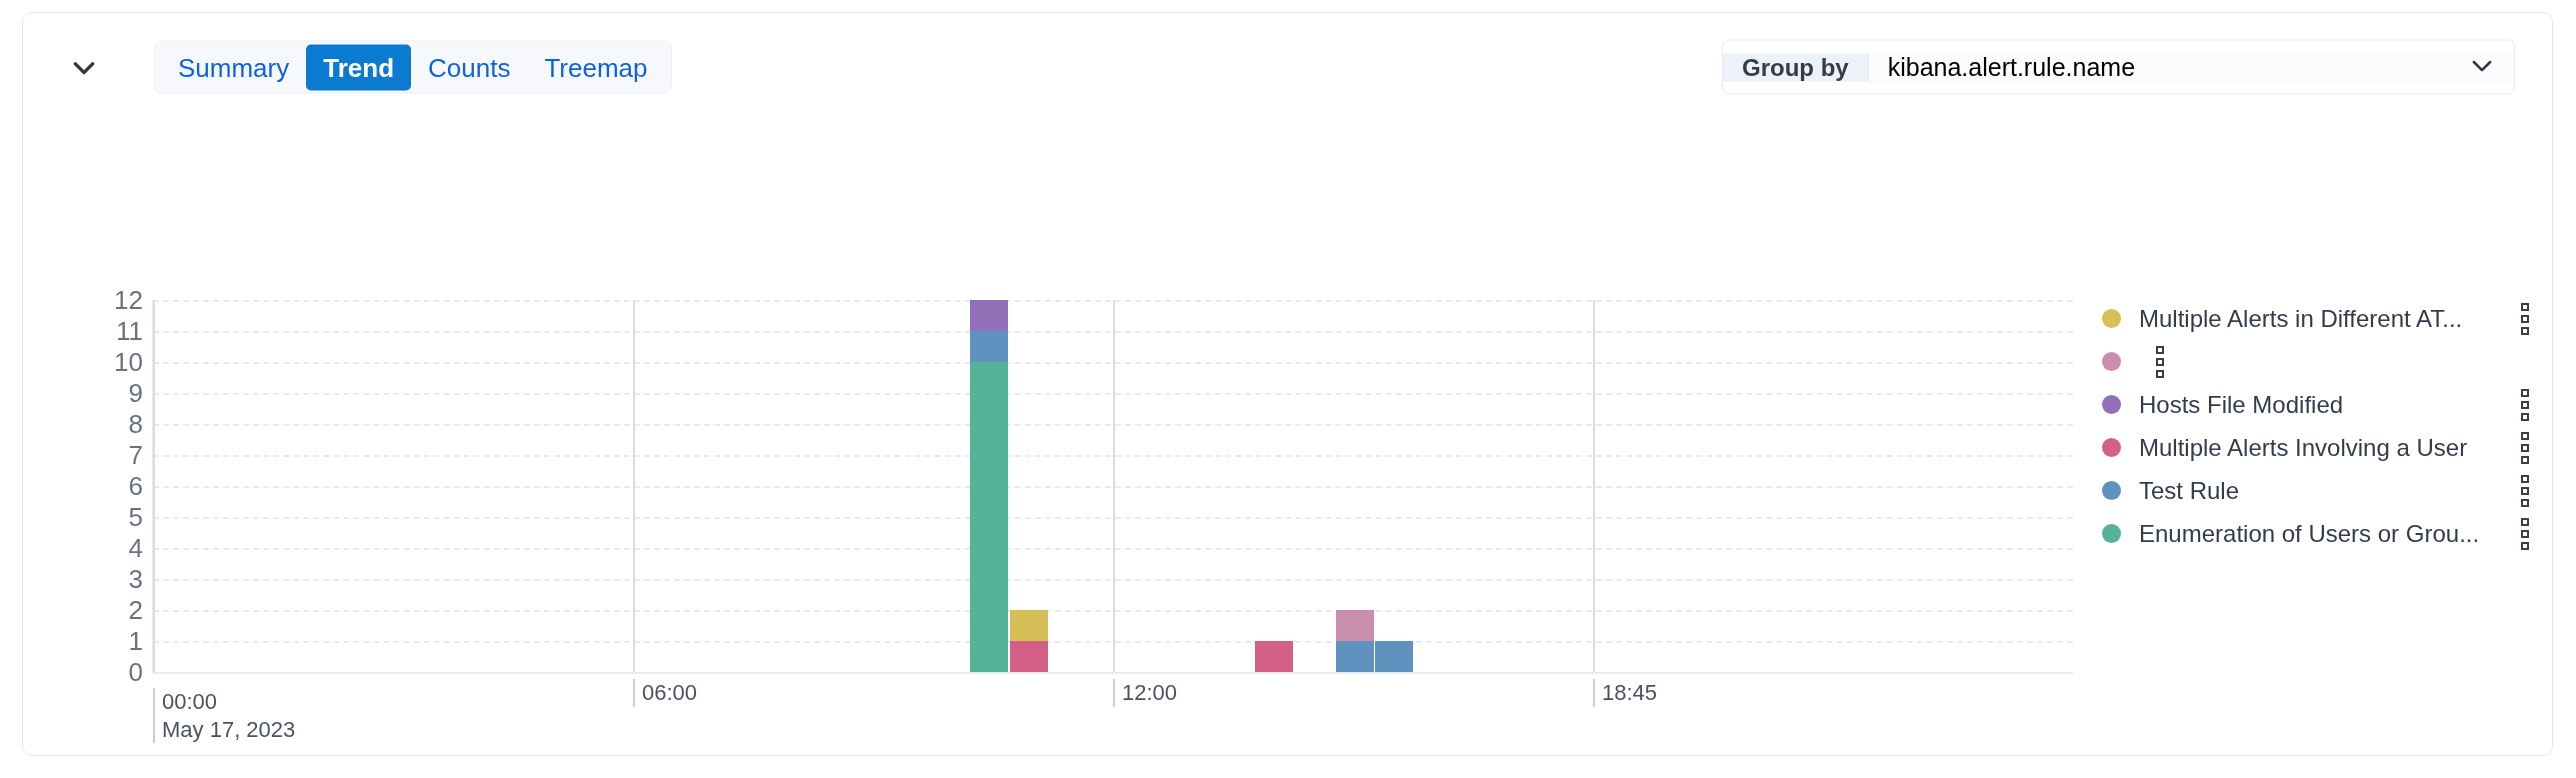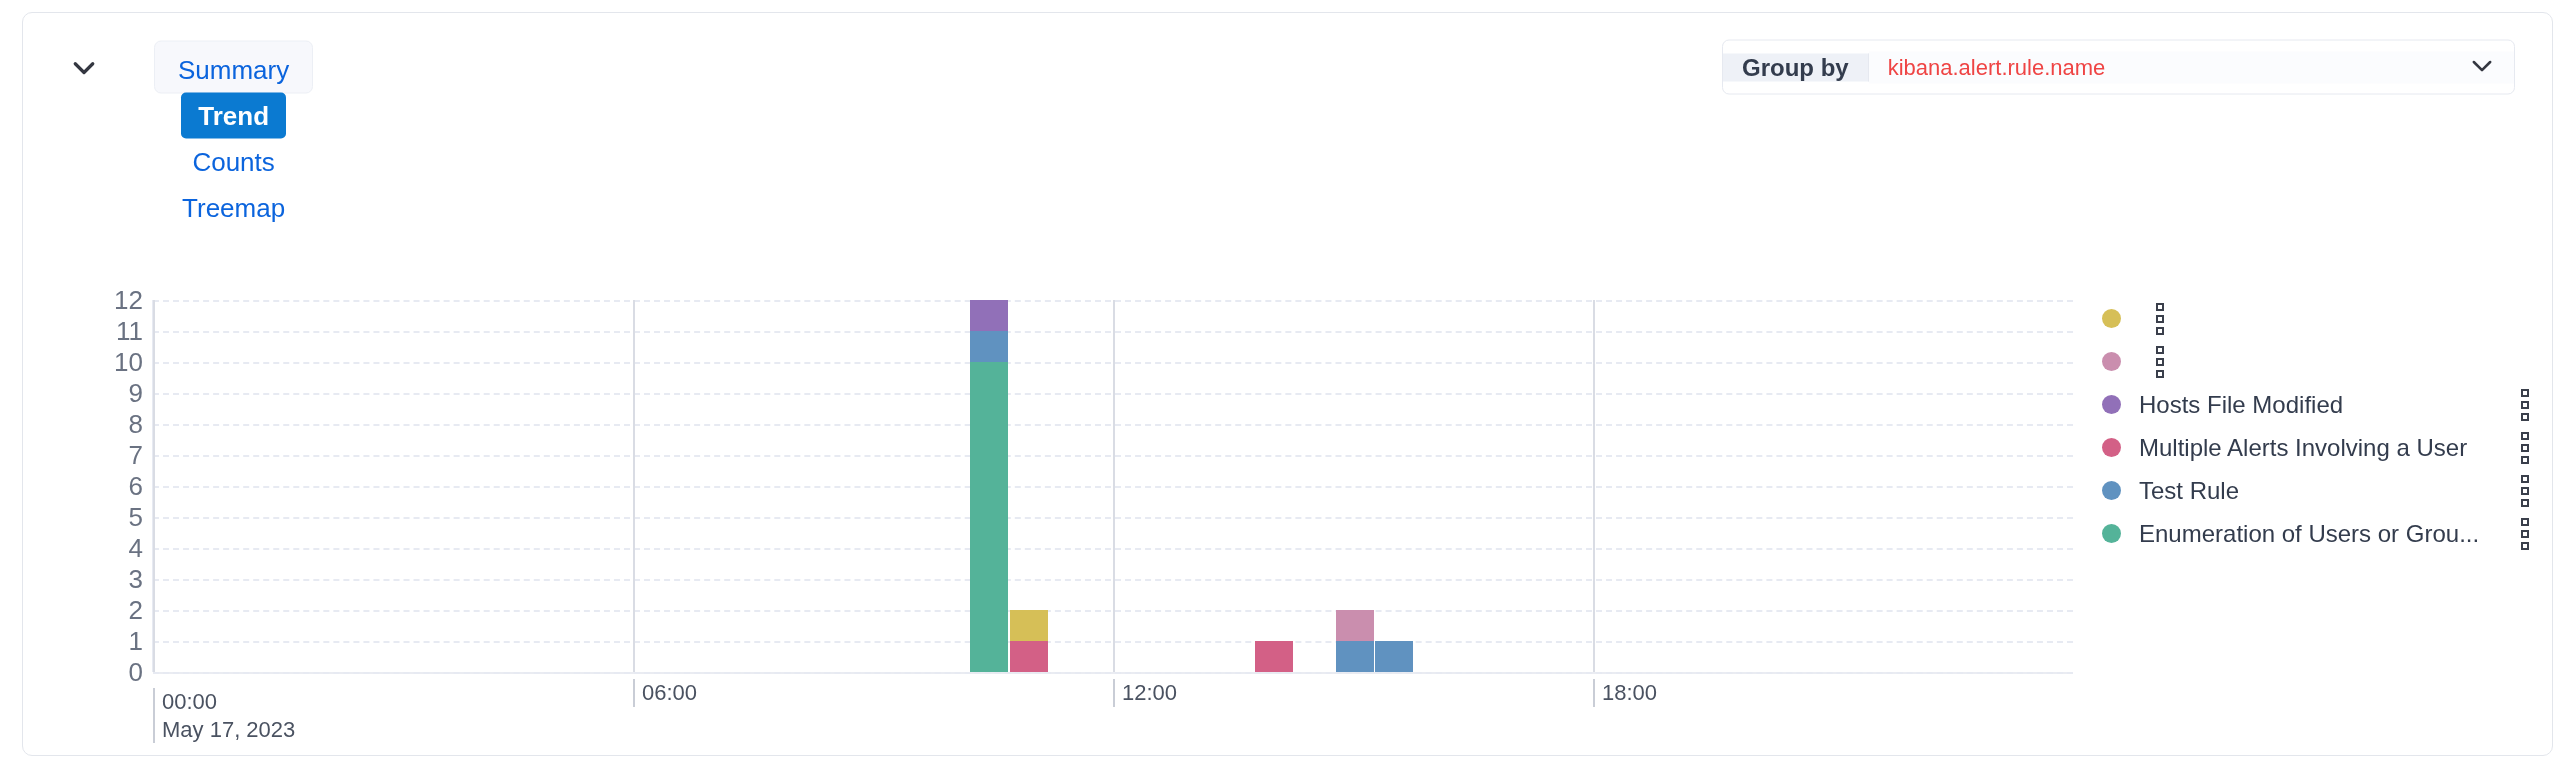--- a/index.html
+++ b/index.html
@@ -61,21 +61,20 @@
     transform: translateY(-50%);
     display: flex;
     align-items: center;
     gap: 0px;
     background: #f7f8fc;
     border: 1px solid #eceff5;
     border-radius: 7px;
     padding: 5px 6px;
     box-sizing: border-box;
     height: 53px;
-    flex-direction: column;
   }
   .tab {
     font-size: 26px;
     line-height: 1;
     color: #0b64dd;
     background: transparent;
     border: none;
     border-radius: 5px;
     padding: 10px 17px;
     cursor: pointer;
@@ -118,22 +117,22 @@
   .groupby-select {
     flex: 1;
     display: flex;
     align-items: center;
     justify-content: space-between;
     padding: 0 18px 0 19px;
     background: #fbfcfe;
     cursor: pointer;
   }
   .groupby-value {
-    font-size: 22px;
-    color: #ef4444;
+    font-size: 25px;
+    color: #000000;
     white-space: nowrap;
   }
 
   
   .chart-area {
     position: absolute;
     left: 0;
     top: 0;
     width: 100%;
     height: 100%;
@@ -342,27 +341,28 @@
           <div class="bar" style="left: 857px; width: 38px; bottom: 31px; height: 31px; background: rgb(214, 191, 87);"></div>
           <div class="bar" style="left: 1102px; width: 38px; bottom: 0px; height: 31px; background: rgb(211, 96, 134);"></div>
           <div class="bar" style="left: 1183px; width: 38px; bottom: 0px; height: 31px; background: rgb(96, 146, 192);"></div>
           <div class="bar" style="left: 1183px; width: 38px; bottom: 31px; height: 31px; background: rgb(202, 142, 174);"></div>
           <div class="bar" style="left: 1222px; width: 38px; bottom: 0px; height: 31px; background: rgb(96, 146, 192);"></div>
         </div>
       <div class="xtick-wrap" id="xticks">
           <div class="xtick" style="left: 0px; margin-top: 9px;"><span>00:00</span><span class="sub">May 17, 2023</span></div>
           <div class="xtick" style="left: 480px;"><span>06:00</span></div>
           <div class="xtick" style="left: 960px;"><span>12:00</span></div>
-          <div class="xtick" style="left: 1440px;"><span>18:00</span></div>
+          <div class="xtick" style="left: 1440px;"><span>18:45</span></div>
         </div>
     </div>
 
     <div class="legend" id="legend">
         <div class="legend-item">
           <span class="legend-dot" style="background: rgb(214, 191, 87);"></span>
+          <span class="legend-label">Multiple Alerts in Different AT...</span>
           <span class="legend-actions">
             <i></i>
             <i></i>
             <i></i>
           </span>
         </div>
         <div class="legend-item">
           <span class="legend-dot" style="background: rgb(202, 142, 174);"></span>
           <span class="legend-actions">
             <i></i>

